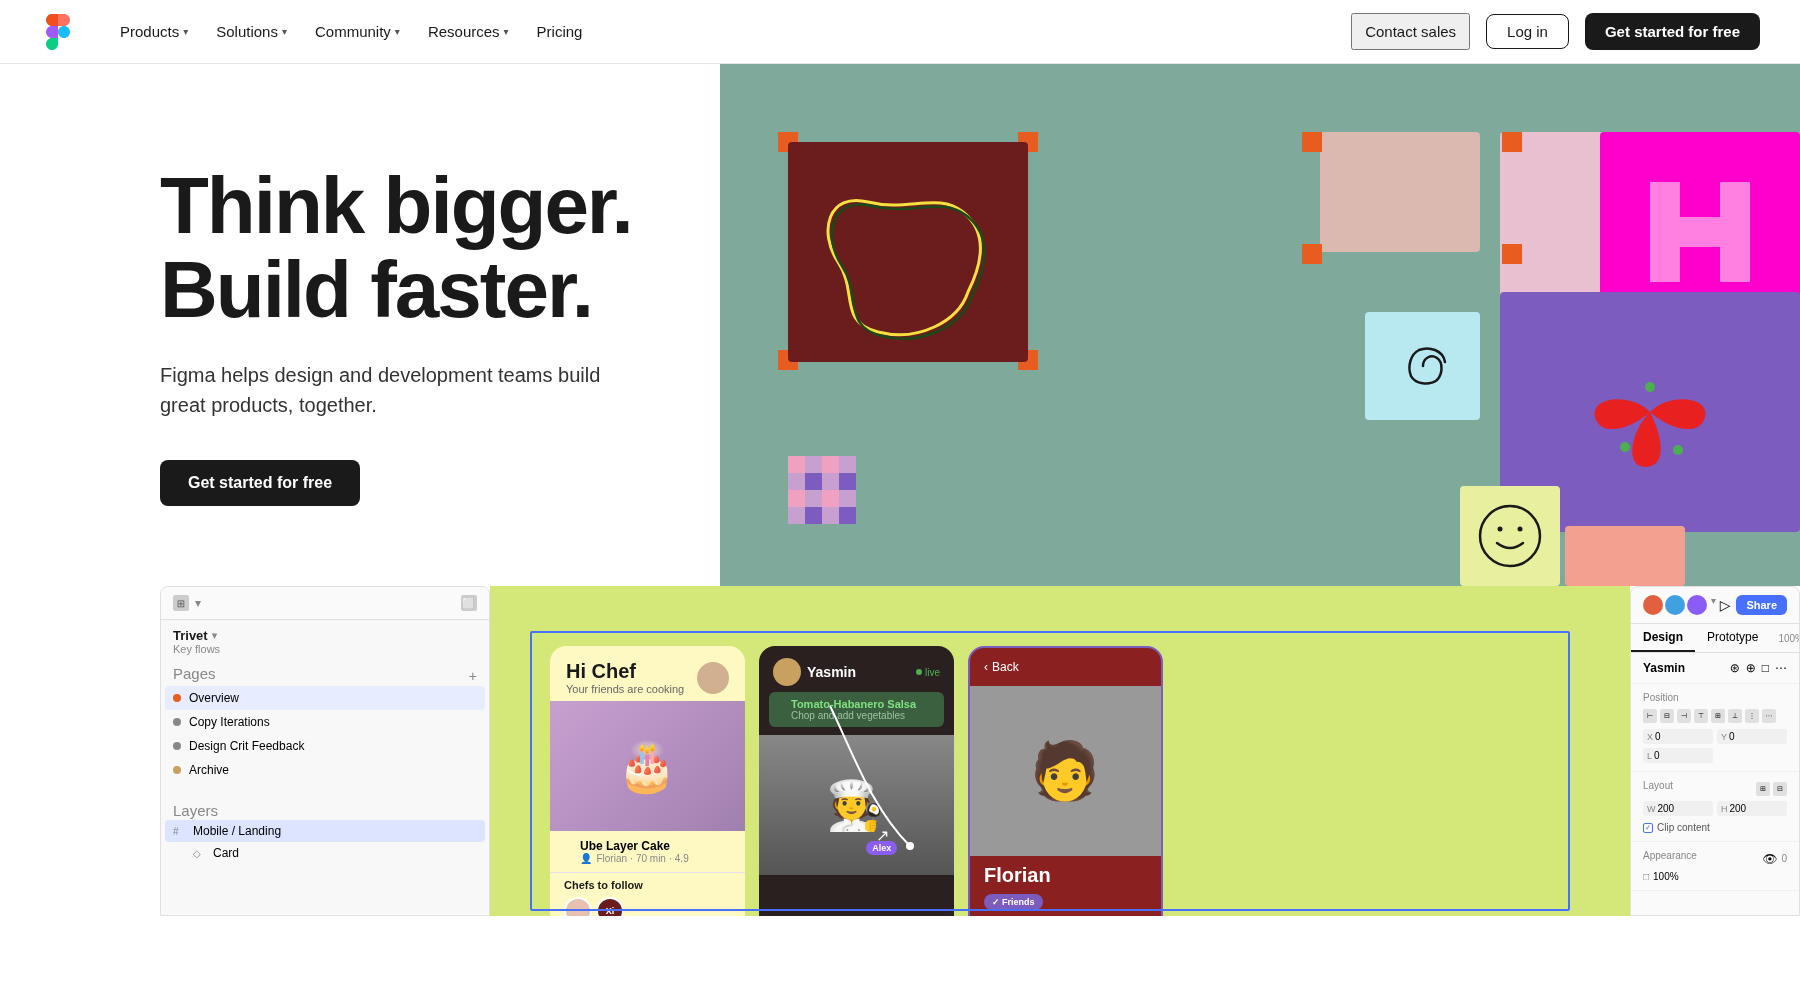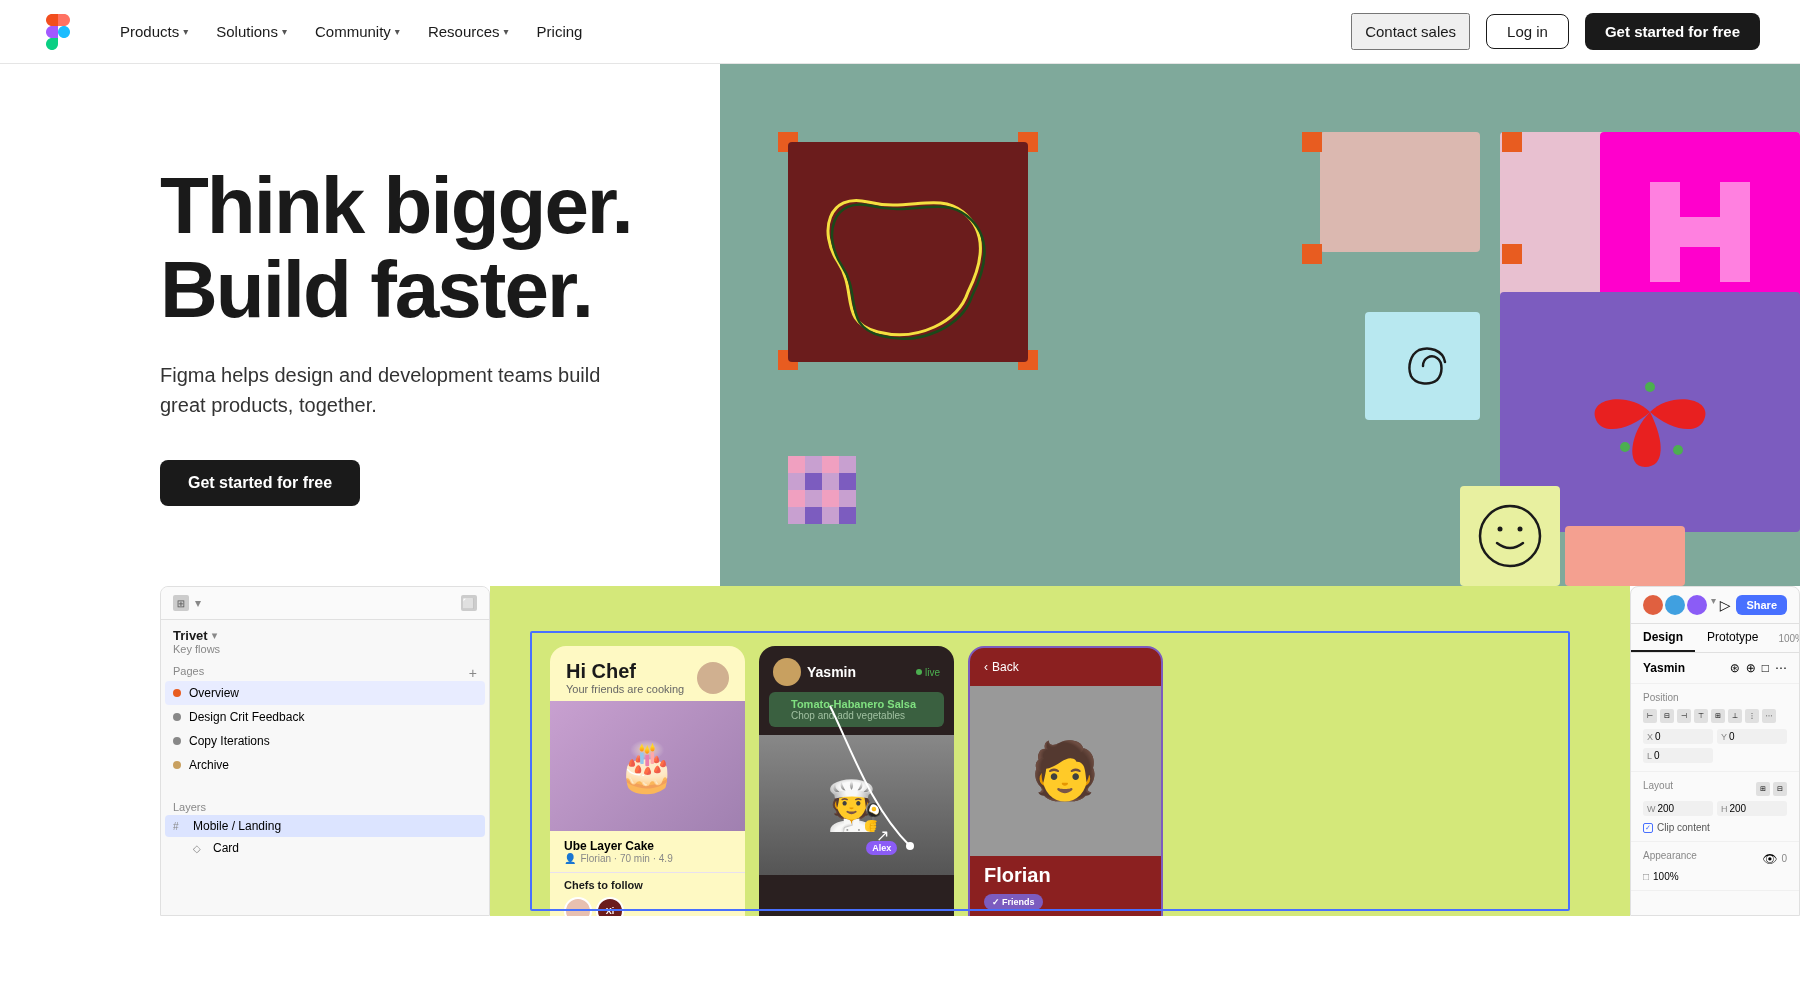--- a/index.html
+++ b/index.html
@@ -75,21 +75,21 @@
     .panel-project { font-size: 13px; font-weight: 600; color: #1a1a1a; }
     .panel-flows { font-size: 11px; color: #888; }
     .panel-toolbar {
       display: flex; align-items: center; gap: 4px; padding: 6px 12px;
       border-bottom: 1px solid #e0e0e0; font-size: 12px; color: #333;
     }
     .panel-tab { padding: 3px 6px; cursor: pointer; }
     .panel-tab.active { font-weight: 600; }
     .panel-search { margin-left: auto; width: 14px; height: 14px; color: #888; }
     .panel-section { padding: 6px 12px; }
-    .panel-section-label { font-size: 11px; color: #888; margin-bottom: 4px; }
+    .panel-section-label { font-size: 15px; color: #888; margin-bottom: 4px; }
     .panel-pages { list-style: none; }
     .panel-page-item { display: flex; align-items: center; gap: 8px; padding: 5px 0; font-size: 12px; cursor: pointer; }
     .panel-page-item.active { background: #e8ecff; border-radius: 4px; padding: 5px 8px; margin: 0 -8px; }
     .page-dot { width: 8px; height: 8px; border-radius: 50%; flex-shrink: 0; }
     .panel-layers { margin-top: 8px; }
     .layer-item { display: flex; align-items: center; gap: 6px; padding: 4px 0; font-size: 12px; cursor: pointer; }
     .layer-item.active { background: #dce4ff; border-radius: 4px; padding: 4px 8px; margin: 0 -8px; }
     .layer-icon { font-size: 10px; color: #888; width: 14px; }
 
     .canvas-area {
@@ -279,25 +279,25 @@
         <span class="panel-section-label">Pages</span>
         <span style="font-size:14px;color:#888;cursor:pointer;">+</span>
       </div>
       <ul class="panel-pages">
         <li class="panel-page-item active">
           <div class="page-dot" style="background:#e85c20;"></div>
           <span>Overview</span>
         </li>
         <li class="panel-page-item">
           <div class="page-dot" style="background:#888;"></div>
-          <span>Design Crit Feedback</span>
+          <span>Copy Iterations</span>
         </li>
         <li class="panel-page-item">
           <div class="page-dot" style="background:#888;"></div>
-          <span>Copy Iterations</span>
+          <span>Design Crit Feedback</span>
         </li>
         <li class="panel-page-item">
           <div class="page-dot" style="background:#c8a060;"></div>
           <span>Archive</span>
         </li>
       </ul>
     </div>
     <div class="panel-section panel-layers">
       <span class="panel-section-label">Layers</span>
       <div class="layer-item active">
@@ -319,21 +319,21 @@
 
       <div style="width:195px;background:#fef9c3;border-radius:16px;overflow:hidden;">
         <div style="padding:14px 16px 6px;display:flex;align-items:center;justify-content:space-between;">
           <div>
             <div style="font-size:20px;font-weight:700;color:#1a1a1a;">Hi Chef</div>
             <div style="font-size:11px;color:#666;">Your friends are cooking</div>
           </div>
           <div style="width:32px;height:32px;border-radius:50%;background:#d0b090;"></div>
         </div>
         <div style="width:100%;height:130px;background:linear-gradient(135deg,#c8a0d0 0%,#a080b0 100%);display:flex;align-items:center;justify-content:center;font-size:48px;">🎂</div>
-        <div style="padding:8px 14px;">
+        <div style="padding:8px 30px;">
           <div style="font-size:12px;font-weight:600;">Ube Layer Cake</div>
           <div style="font-size:10px;color:#888;display:flex;align-items:center;gap:4px;">
             <span>👤</span>
             <span>Florian · 70 min · 4.9</span>
           </div>
         </div>
         <div style="padding:6px 14px 10px;border-top:1px solid #e8e0f0;">
           <div style="font-size:11px;font-weight:600;color:#1a1a1a;">Chefs to follow</div>
           <div style="margin-top:6px;display:flex;gap:4px;">
             <div style="width:28px;height:28px;border-radius:50%;background:#e8c0b0;border:2px solid #fff;"></div>

